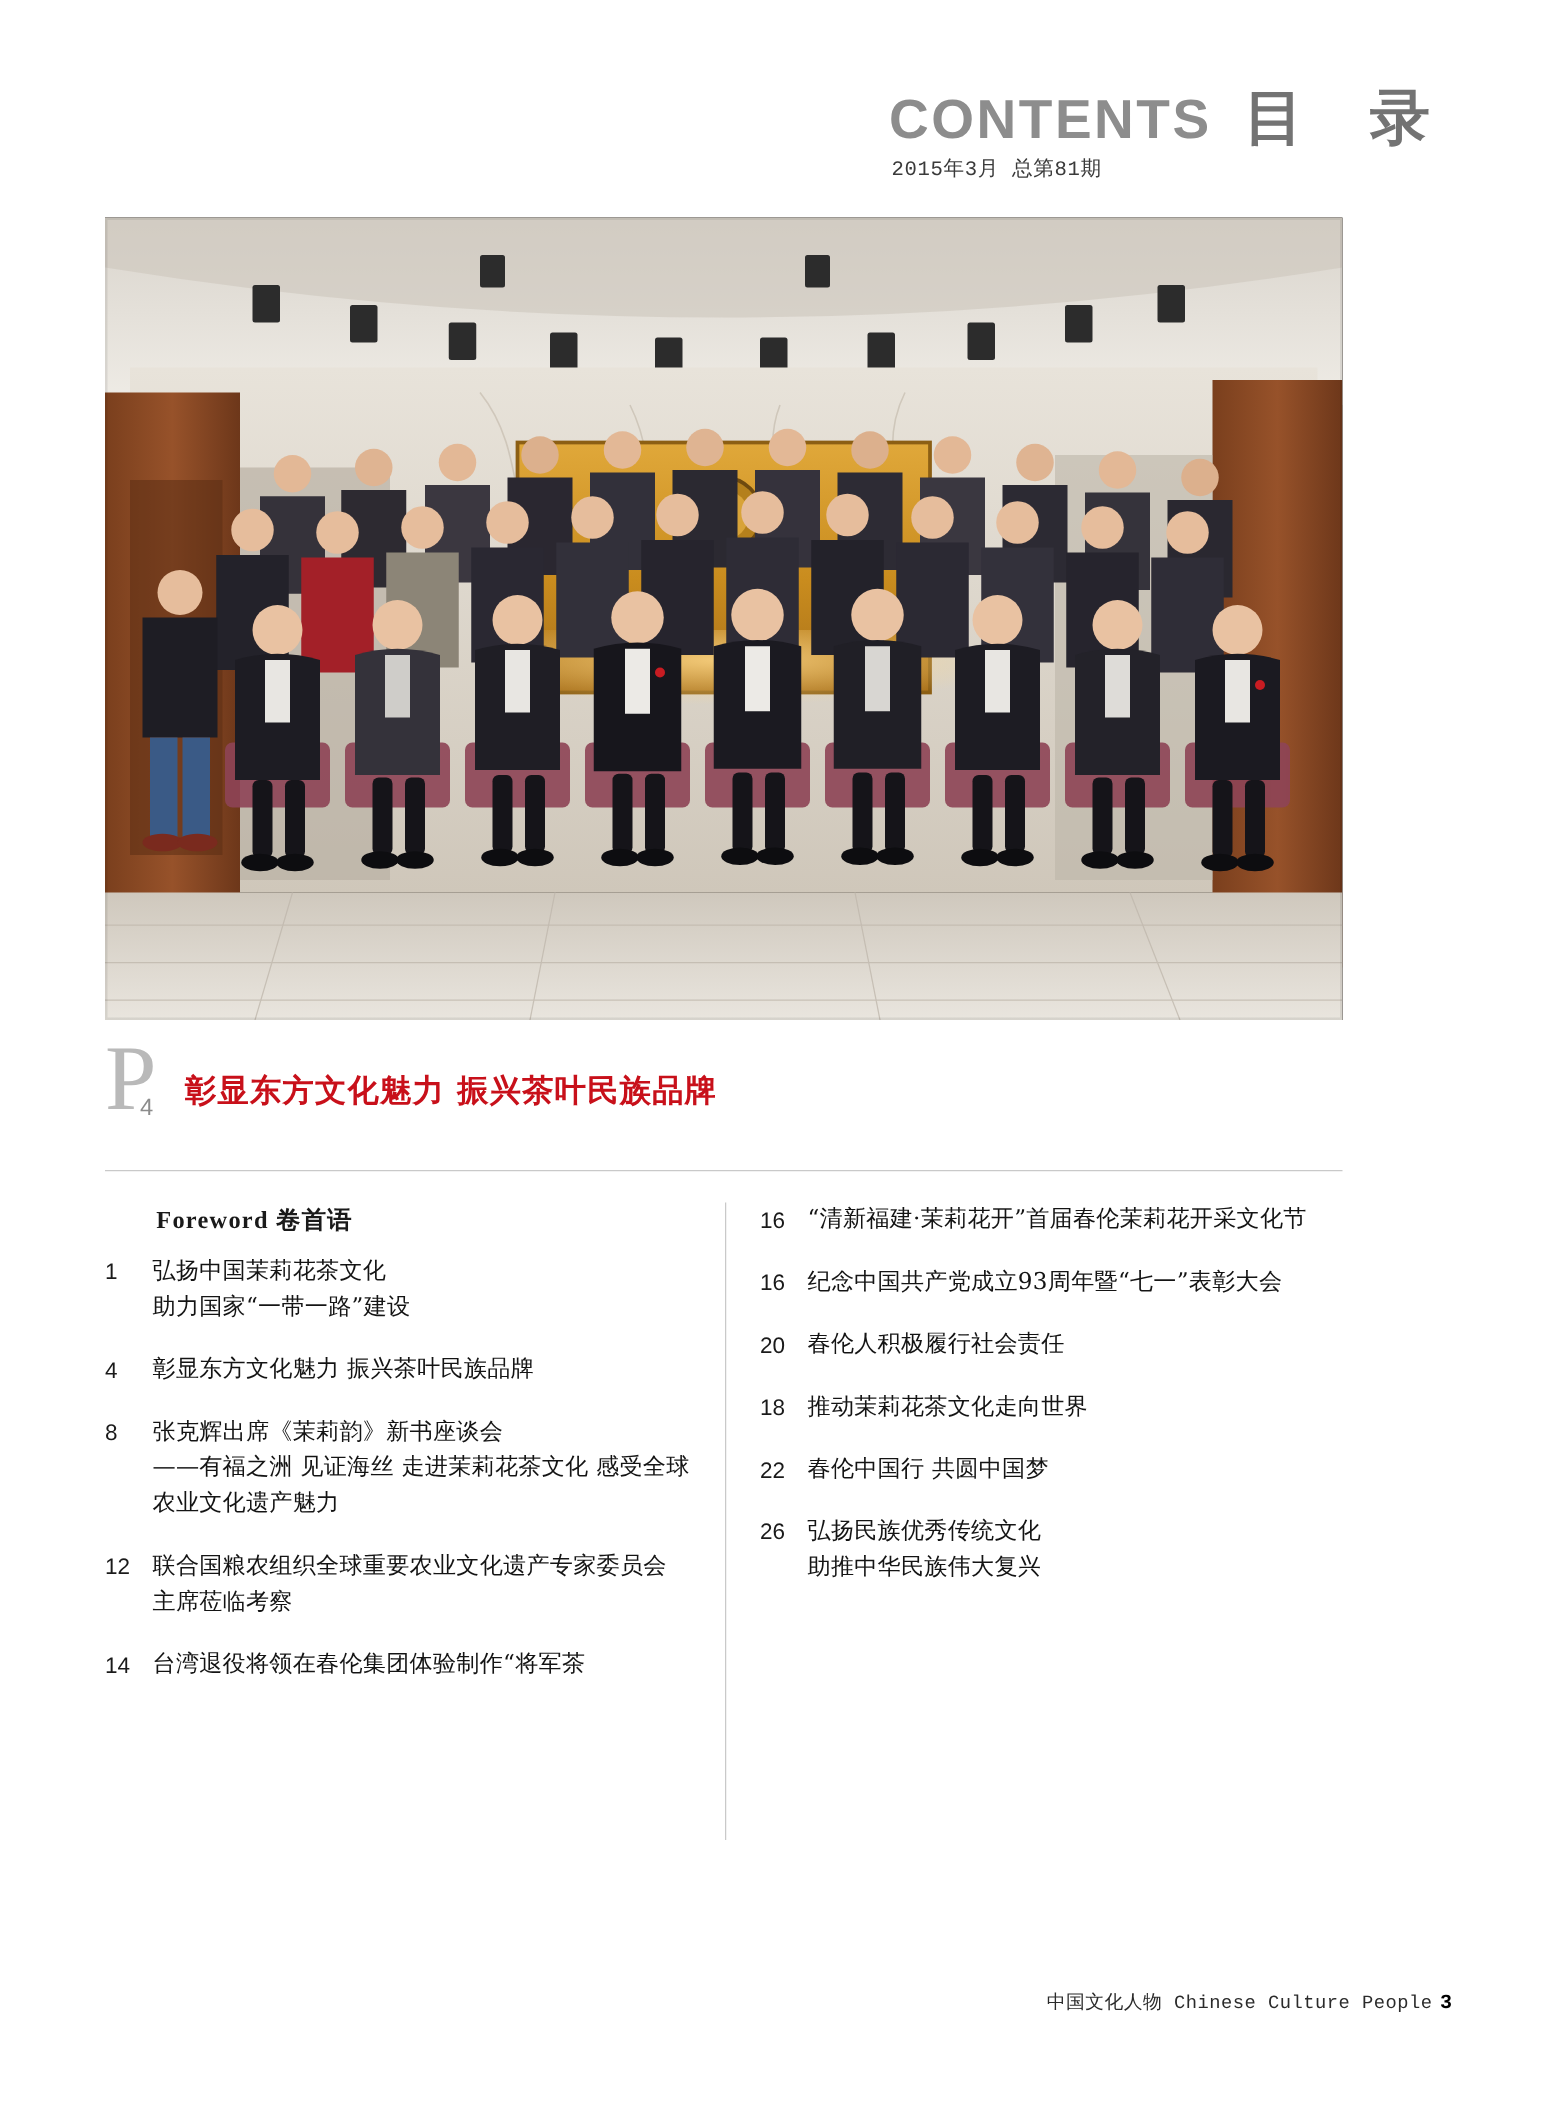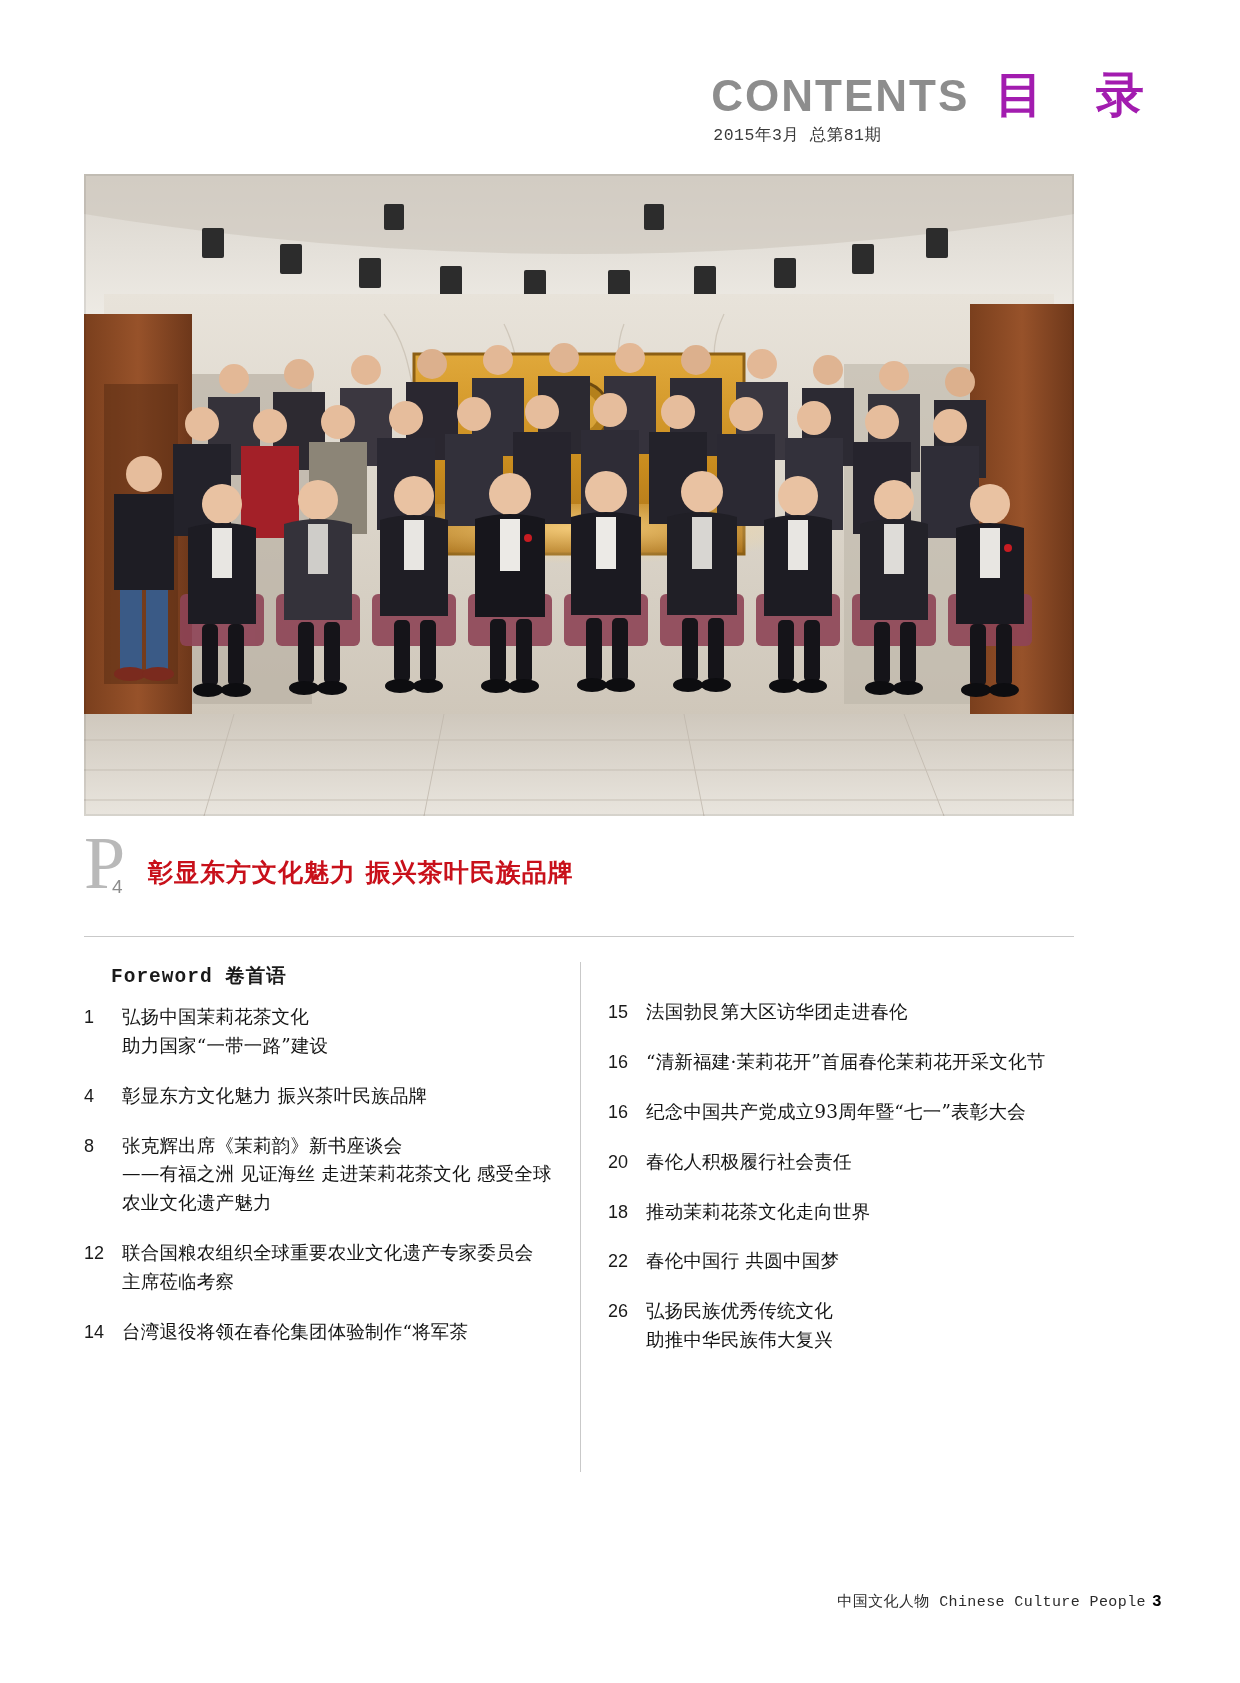--- a/index.html
+++ b/index.html
@@ -33,21 +33,21 @@
     font-family: "Liberation Sans", "DejaVu Sans", sans-serif;
     font-size: 44px;
     font-weight: bold;
     letter-spacing: 2px;
     color: #8d8d8d;
   }
   .contents-cn {
     font-family: "DejaVu Sans", "Liberation Sans", sans-serif;
     font-size: 48px;
     font-weight: bold;
-    color: #a21caf;
+    color: #737373;
     letter-spacing: 18px;
     padding-right: 0px;
   }
   .issue-line {
     margin-top: 10px;
     font-family: Liberation Mono, monospace;
     font-size: 16.5px;
     color: #3a3a3a;
     letter-spacing: 0.5px;
     text-align: center;
@@ -134,25 +134,25 @@
   }
   .col {
     position: absolute;
     top: 0;
     width: 470px;
   }
   .col-left  { left: 0px; }
   .col-right { left: 524px; }
 
   .foreword {
-    font-family: Liberation Mono, monospace;
+    font-family: Liberation Serif, serif;
     font-weight: bold;
     font-size: 19.5px;
     color: #1a1a1a;
-    margin-left: 27px;
+    margin-left: 41px;
     margin-bottom: 14px;
     letter-spacing: 1px;
   }
 
   .entry {
     display: flex;
     align-items: flex-start;
     margin-bottom: 21px;
   }
   .entry-page {
@@ -556,26 +556,20 @@
 
     <div class="entry">
       <div class="entry-page">14</div>
       <div class="entry-text">
         <span>台湾退役将领在春伦集团体验制作“将军茶</span>
       </div>
     </div>
   </div>
 
   <div class="col col-right">
-    <div class="entry" style="margin-top:36px;">
-      <div class="entry-page">15</div>
-      <div class="entry-text">
-        <span>法国勃艮第大区访华团走进春伦</span>
-      </div>
-    </div>
 
     <div class="entry">
       <div class="entry-page">16</div>
       <div class="entry-text">
         <span>“清新福建·茉莉花开”首届春伦茉莉花开采文化节</span>
       </div>
     </div>
 
     <div class="entry">
       <div class="entry-page">16</div>

